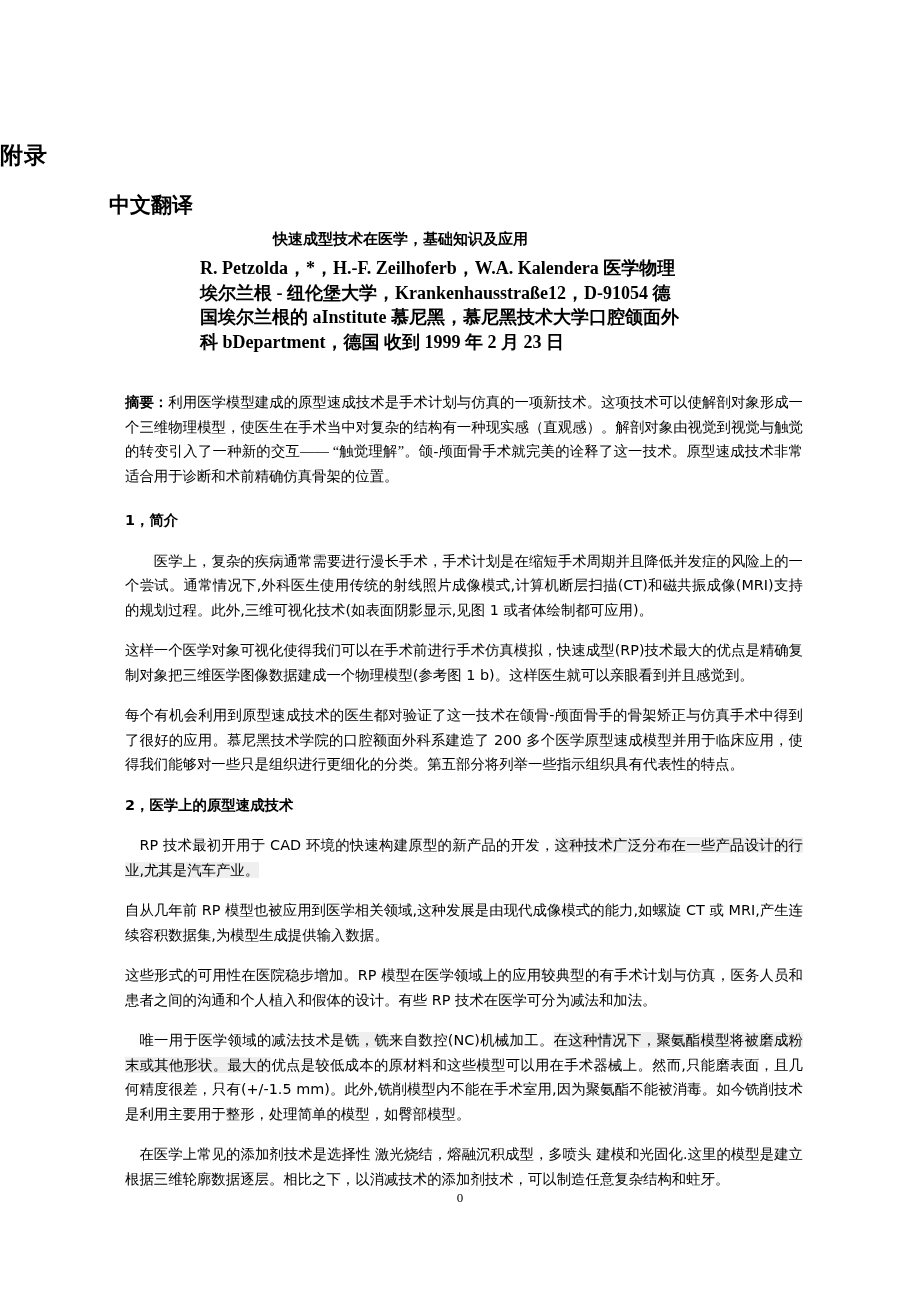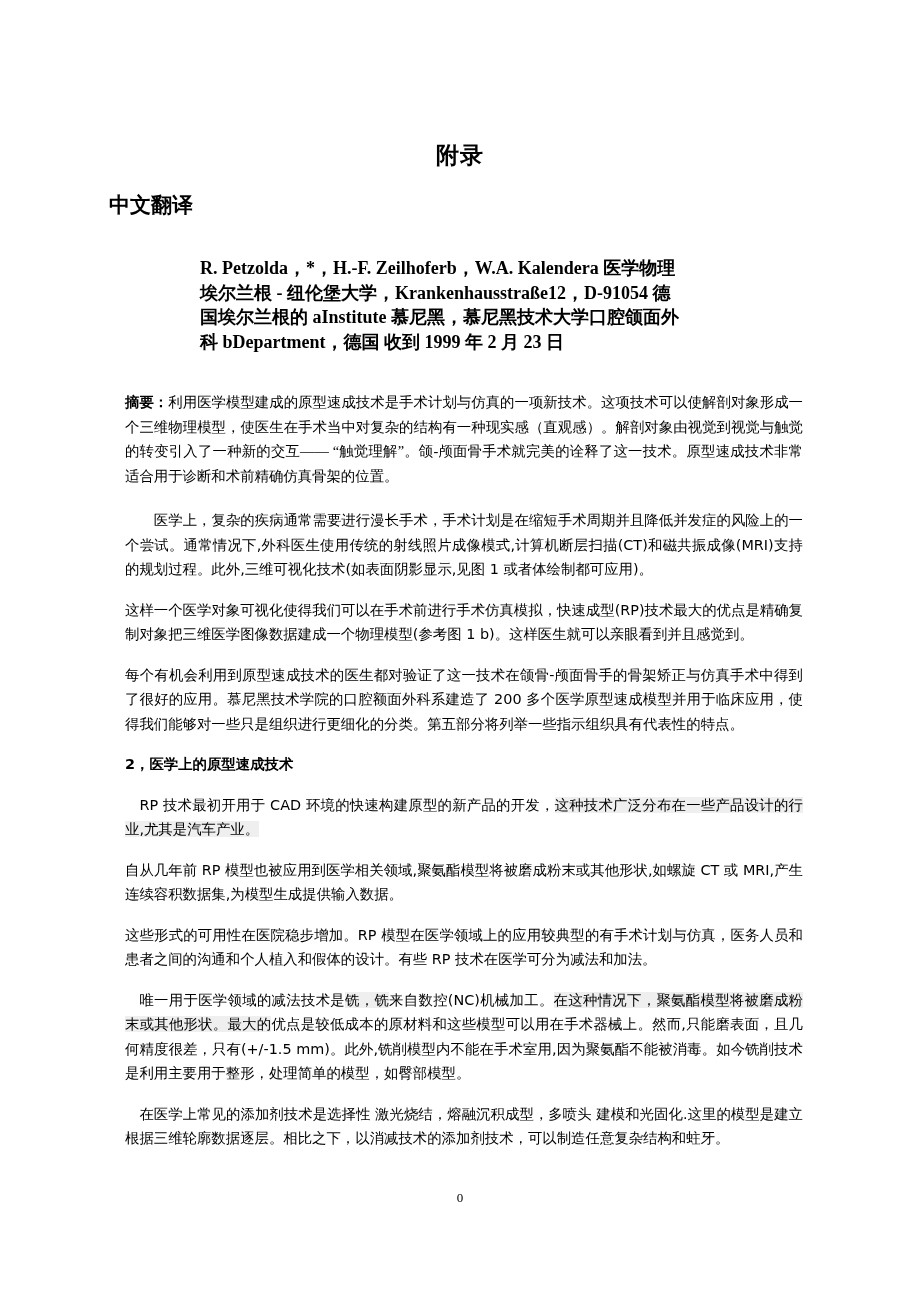--- a/index.html
+++ b/index.html
@@ -1,21 +1,21 @@
 <!DOCTYPE html>
 <html><head>
 <meta charset="utf-8">
 <style>
   html, body { margin: 0; padding: 0; background: #ffffff; }
   body { width: 920px; height: 1302px; position: relative; overflow: hidden; color: #000; }
   .page { position: absolute; left: 0; top: 0; width: 920px; height: 1302px; background: #fff; }
   .serif { font-family: "Liberation Serif", "DejaVu Serif", serif; }
   .sans { font-family: "DejaVu Sans", "Liberation Sans", sans-serif; }
   .title {
-    position: absolute; left: 0; width: 920px; top: 140px; text-align: center;
+    position: absolute; left: 0; width: 920px; top: 140px; 
     font-size: 23px; font-weight: bold; letter-spacing: 1px;
   }
   .section-h {
     position: absolute; left: 109px; top: 191px; font-size: 21px; font-weight: bold;
   }
   .paper-title {
     position: absolute; left: 273px; top: 230px; font-size: 15px; font-weight: bold;
   }
   .authors {
     position: absolute; left: 200px; top: 256px; width: 440px; font-size: 18px; font-weight: bold;
@@ -39,39 +39,41 @@
 </style>
 </head>
 <body>
 
 <div class="page">
 
   <div class="title serif">附录</div>
 
   <div class="section-h sans">中文翻译</div>
 
+  <div class="paper-title serif">快速成型技术在医学，基础知识及应用</div>
 
   <div class="authors serif">
     <div>R. Petzolda，*，H.-F. Zeilhoferb，W.A. Kalendera 医学物理</div>
     <div>埃尔兰根 - 纽伦堡大学，Krankenhausstraße12，D-91054 德</div>
     <div>国埃尔兰根的 aInstitute  慕尼黑，慕尼黑技术大学口腔颌面外</div>
     <div>科 bDepartment，德国  收到 1999 年 2 月 23 日</div>
   </div>
 
   <div class="body abstract serif">
     <p><span class="bold">摘要：</span><span>利用医学模型建成的原型速成技术是手术计划与仿真的一项新技术。这项技术可以使解剖对象形成一个三维物理模型，使医生在手术当中对复杂的结构有一种现实感（直观感）。解剖对象由视觉到视觉与触觉的转变引入了一种新的交互—— “触觉理解”。颌-颅面骨手术就完美的诠释了这一技术。原型速成技术非常适合用于诊断和术前精确仿真骨架的位置。</span></p>
   </div>
 
   <div class="body sec1 sans">
+    <p class="bold">1，简介</p>
     <p class="indent">医学上，复杂的疾病通常需要进行漫长手术，手术计划是在缩短手术周期并且降低并发症的风险上的一个尝试。通常情况下,外科医生使用传统的射线照片成像模式,计算机断层扫描(CT)和磁共振成像(MRI)支持的规划过程。此外,三维可视化技术(如表面阴影显示,见图 1 或者体绘制都可应用)。</p>
     <p>这样一个医学对象可视化使得我们可以在手术前进行手术仿真模拟，快速成型(RP)技术最大的优点是精确复制对象把三维医学图像数据建成一个物理模型(参考图 1 b)。这样医生就可以亲眼看到并且感觉到。</p>
     <p>每个有机会利用到原型速成技术的医生都对验证了这一技术在颌骨-颅面骨手的骨架矫正与仿真手术中得到了很好的应用。慕尼黑技术学院的口腔额面外科系建造了 200 多个医学原型速成模型并用于临床应用，使得我们能够对一些只是组织进行更细化的分类。第五部分将列举一些指示组织具有代表性的特点。</p>
 
     <p class="bold">2，医学上的原型速成技术</p>
     <p class="indent1"><span>RP 技术最初开用于 CAD 环境的快速构建原型的新产品的开发，</span><span class="hl">这种技术广泛分布在一些产品设计的行业,尤其是汽车产业。</span></p>
-    <p>自从几年前 RP 模型也被应用到医学相关领域,聚氨酯模型将被磨成粉末或其他形状,如螺旋 CT 或 MRI,产生连续容积数据集,为模型生成提供输入数据。</p>
+    <p>自从几年前 RP 模型也被应用到医学相关领域,这种发展是由现代成像模式的能力,如螺旋 CT 或 MRI,产生连续容积数据集,为模型生成提供输入数据。</p>
     <p>这些形式的可用性在医院稳步增加。RP 模型在医学领域上的应用较典型的有手术计划与仿真，医务人员和患者之间的沟通和个人植入和假体的设计。有些 RP 技术在医学可分为减法和加法。</p>
     <p class="indent1"><span>唯一用于医学领域的减法技术是</span><span class="hl">铣，铣</span><span>来自数控(NC)机械加工。</span><span class="hl">在这种情况下，聚氨酯模型将被磨成粉末或其他形状。最大的</span><span>优点是较低成本的原材料和这些模型可以用在手术器械上。然而,只能磨表面，且几何精度很差，只有(+/-1.5 mm)。此外,铣削模型内不能在手术室用,因为聚氨酯不能被消毒。如今铣削技术是利用主要用于整形，处理简单的模型，如臀部模型。</span></p>
     <p class="indent1">在医学上常见的添加剂技术是选择性 激光烧结，熔融沉积成型，多喷头 建模和光固化.这里的模型是建立根据三维轮廓数据逐层。相比之下，以消减技术的添加剂技术，可以制造任意复杂结构和蛀牙。</p>
   </div>
 
   <div class="page-num serif">0</div>
 </div>
 
 </body></html>

